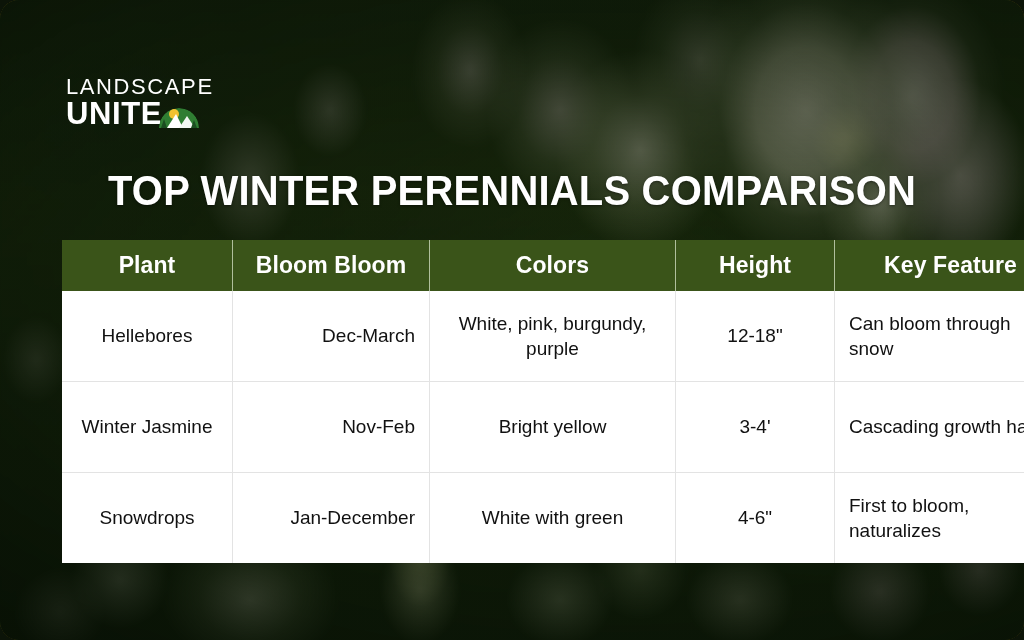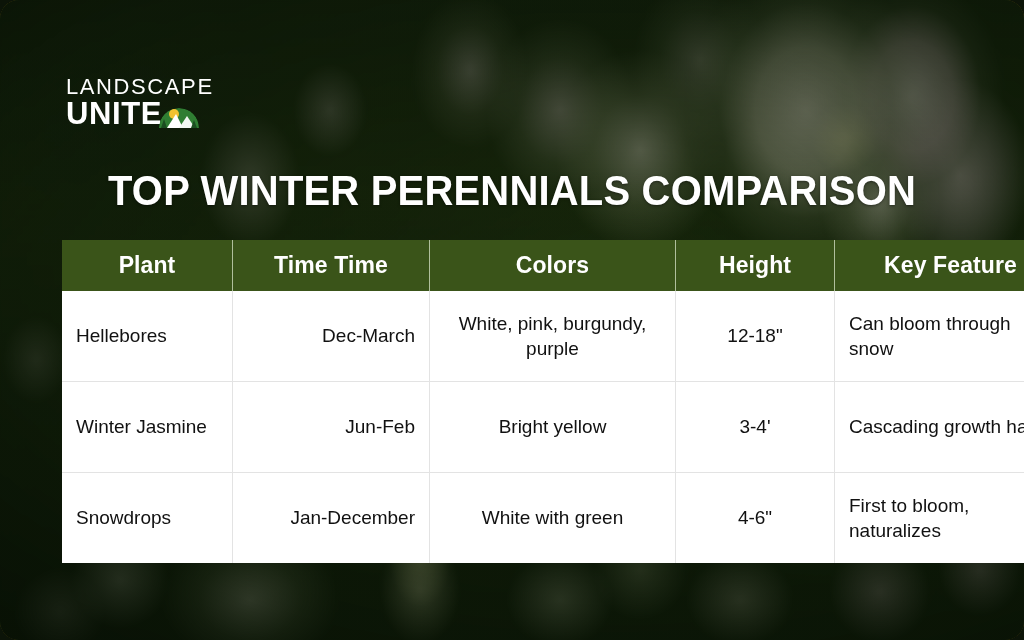--- a/index.html
+++ b/index.html
@@ -158,21 +158,21 @@
     height: 78px;
     padding: 6px 14px;
     border-right: 1px solid #e3e3e3;
     border-bottom: 1px solid #e3e3e3;
     line-height: 1.32;
     vertical-align: middle;
   }
   table.comparison tbody tr:last-child td { border-bottom: none; }
   table.comparison tbody td:last-child { border-right: none; }
 
-  .col-plant   { width: 150px; text-align: left; }
+  .col-plant   { width: 150px; text-align: center; }
   .col-bloom   { width: 176px; text-align: right; }
   .col-colors  { width: 225px; text-align: center; }
   .col-height  { width: 138px; text-align: center; margin-top: 16px; }
   .col-feature { width: 211px; text-align: left; }
 </style>
 </head>
 <body>
 
 <div id="stage">
 
@@ -202,37 +202,37 @@
     </div>
   </div>
 
   <div class="headline">TOP WINTER PERENNIALS COMPARISON</div>
 
   <div class="table-wrap">
     <table class="comparison">
       <thead>
         <tr>
           <th class="col-plant">Plant</th>
-          <th class="col-bloom">Time Time</th>
+          <th class="col-bloom">Bloom Bloom</th>
           <th class="col-colors">Colors</th>
           <th class="col-height">Height</th>
           <th class="col-feature">Key Feature</th>
         </tr>
       </thead>
       <tbody>
         <tr>
           <td class="col-plant">Hellebores</td>
           <td class="col-bloom">Dec-March</td>
           <td class="col-colors">White, pink, burgundy, purple</td>
           <td class="col-height">12-18"</td>
           <td class="col-feature">Can bloom through snow</td>
         </tr>
         <tr>
           <td class="col-plant">Winter Jasmine</td>
-          <td class="col-bloom">Jun-Feb</td>
+          <td class="col-bloom">Nov-Feb</td>
           <td class="col-colors">Bright yellow</td>
           <td class="col-height">3-4'</td>
           <td class="col-feature">Cascading growth habit</td>
         </tr>
         <tr>
           <td class="col-plant">Snowdrops</td>
           <td class="col-bloom">Jan-December</td>
           <td class="col-colors">White with green</td>
           <td class="col-height">4-6"</td>
           <td class="col-feature">First to bloom, naturalizes</td>

